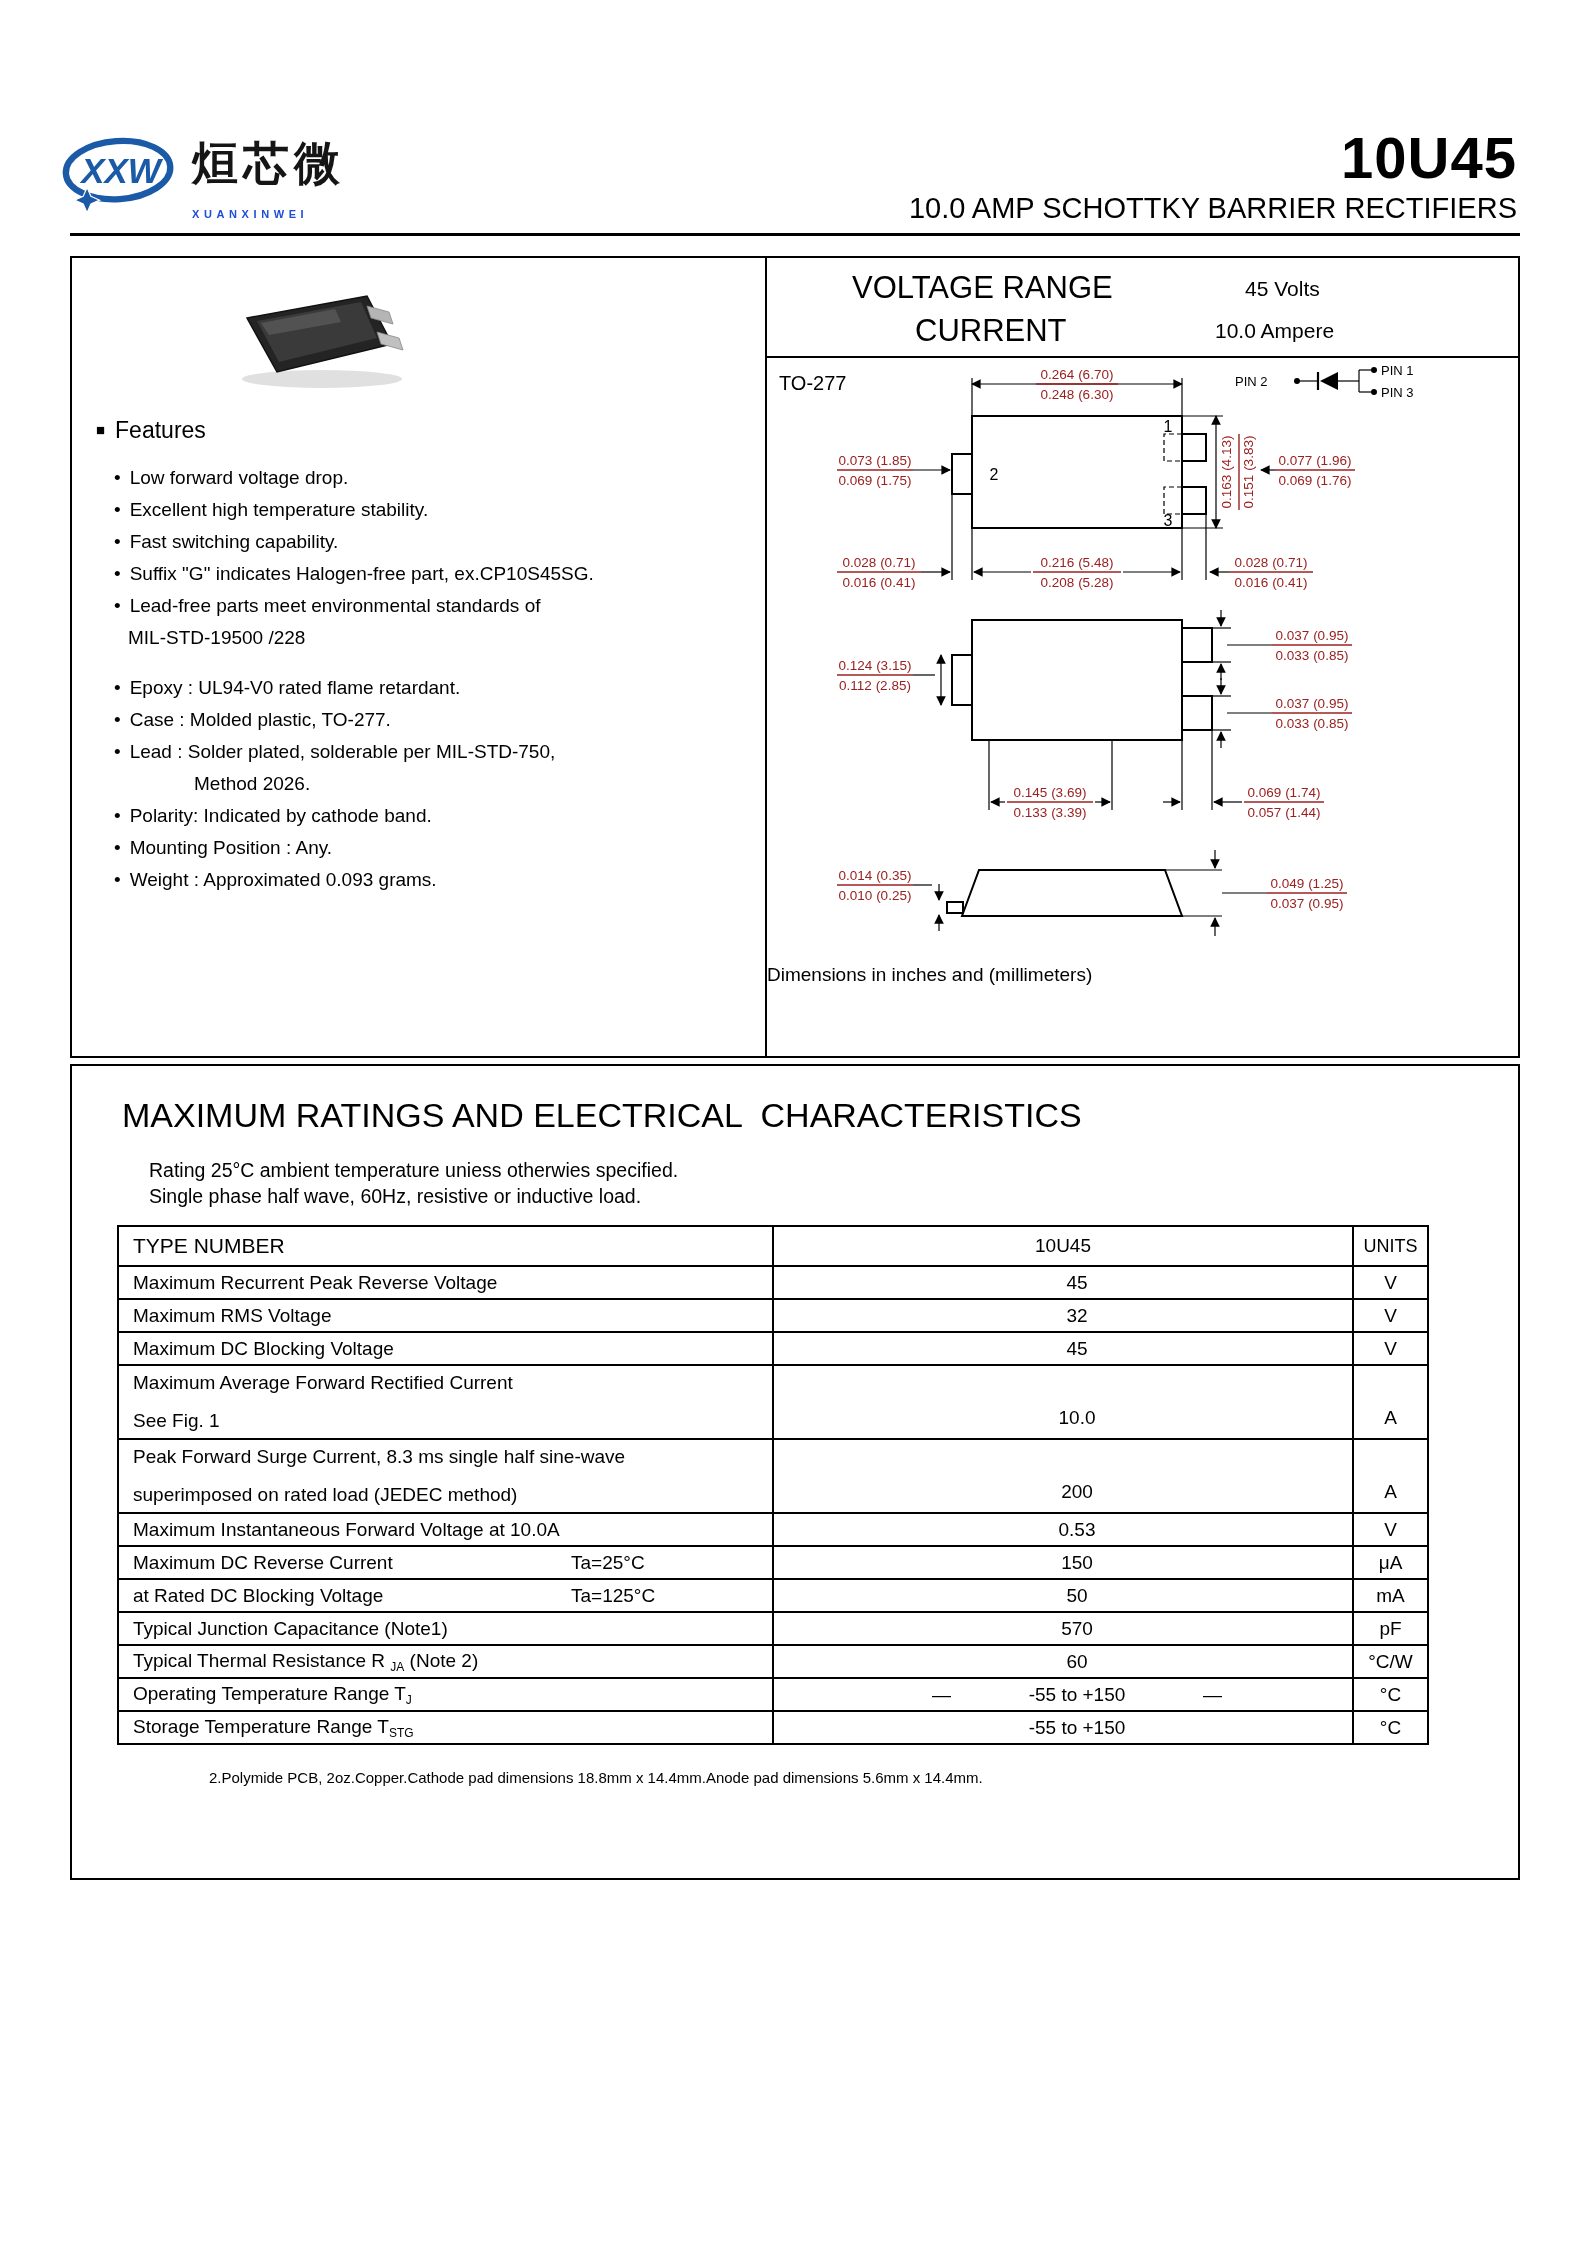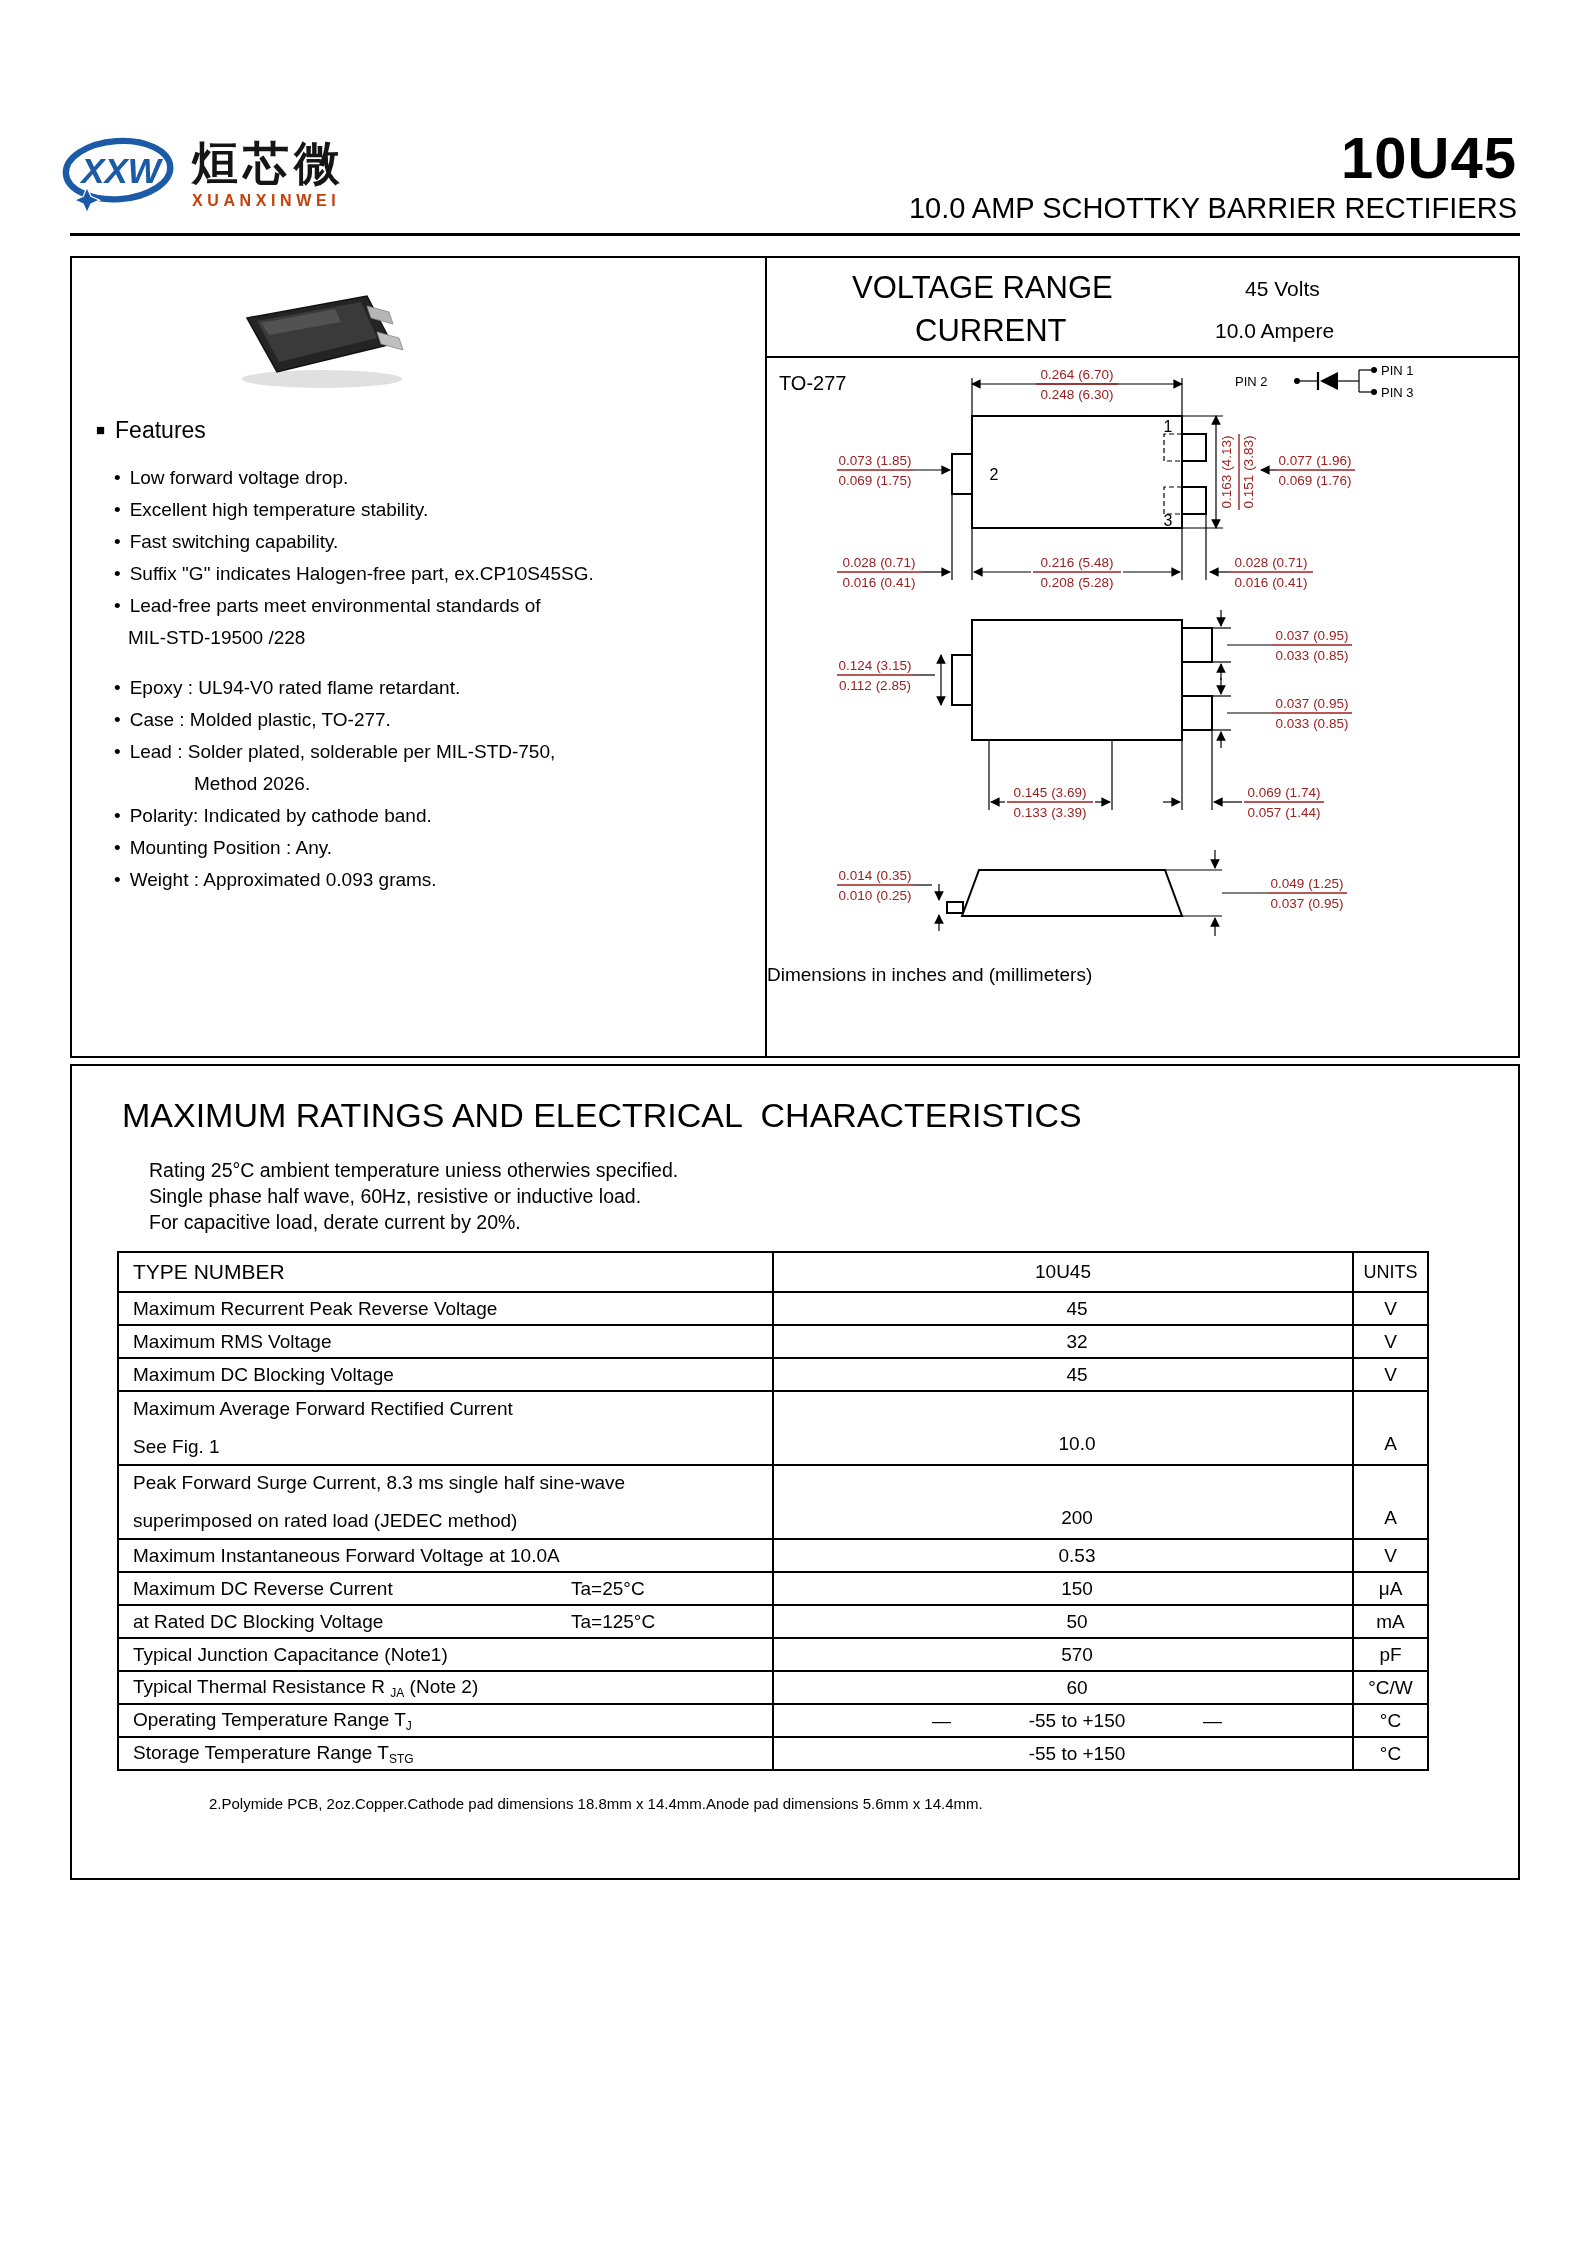--- a/index.html
+++ b/index.html
@@ -8,21 +8,21 @@
     position:relative; width:1589px; height:1957px; background:#fff;
     font-family:"Liberation Sans", sans-serif; color:#000; overflow:hidden;
   }
 
   
   .hdr { position:absolute; top:128px; left:58px; right:70px; height:105px; }
   .logo { position:absolute; left:0; top:4px; display:flex; align-items:flex-start; }
   .logo-mark svg { width:124px; height:82px; display:block; }
   .logo-txt { margin-left:10px; padding-top:6px; }
   .logo-cn { font-size:46px; font-weight:bold; letter-spacing:5px; line-height:1.1; color:#151515; }
-  .logo-en { font-size:16px; font-weight:bold; letter-spacing:4.6px; margin-top:3px; color:#c2410c; }
+  .logo-en { font-size:11px; font-weight:bold; letter-spacing:4.6px; margin-top:19px; color:#1d4ed8; }
   .partno { position:absolute; right:2px; top:-4px; font-size:58px; font-weight:bold; letter-spacing:1px; }
   .subtitle { position:absolute; right:2px; top:64px; font-size:29px; }
   .rule { position:absolute; top:233px; left:70px; width:1450px; height:3px; background:#000; }
 
   
   .box1 { position:absolute; top:256px; left:70px; width:1450px; height:802px;
           border:2px solid #000; display:flex; }
   .col-left { width:695px; border-right:2px solid #000; }
   .col-right { flex:1; position:relative; }
 
@@ -325,21 +325,20 @@
 
       <div class="dims-note">Dimensions in inches and (millimeters)</div>
     </div>
   </div>
 
   <div class="box2">
     <h2 class="max-title">MAXIMUM RATINGS AND ELECTRICAL  CHARACTERISTICS</h2>
     <div class="conds">
       <div>Rating 25°C ambient temperature uniess otherwies specified.</div>
       <div>Single phase half wave, 60Hz, resistive or inductive load.</div>
-      <div>For capacitive load, derate current by 20%.</div>
     </div>
 
     <table class="ratings">
       <colgroup>
           <col style="width:655px">
           <col style="width:580px">
           <col style="width:75px">
         </colgroup>
       <thead>
         <tr>

